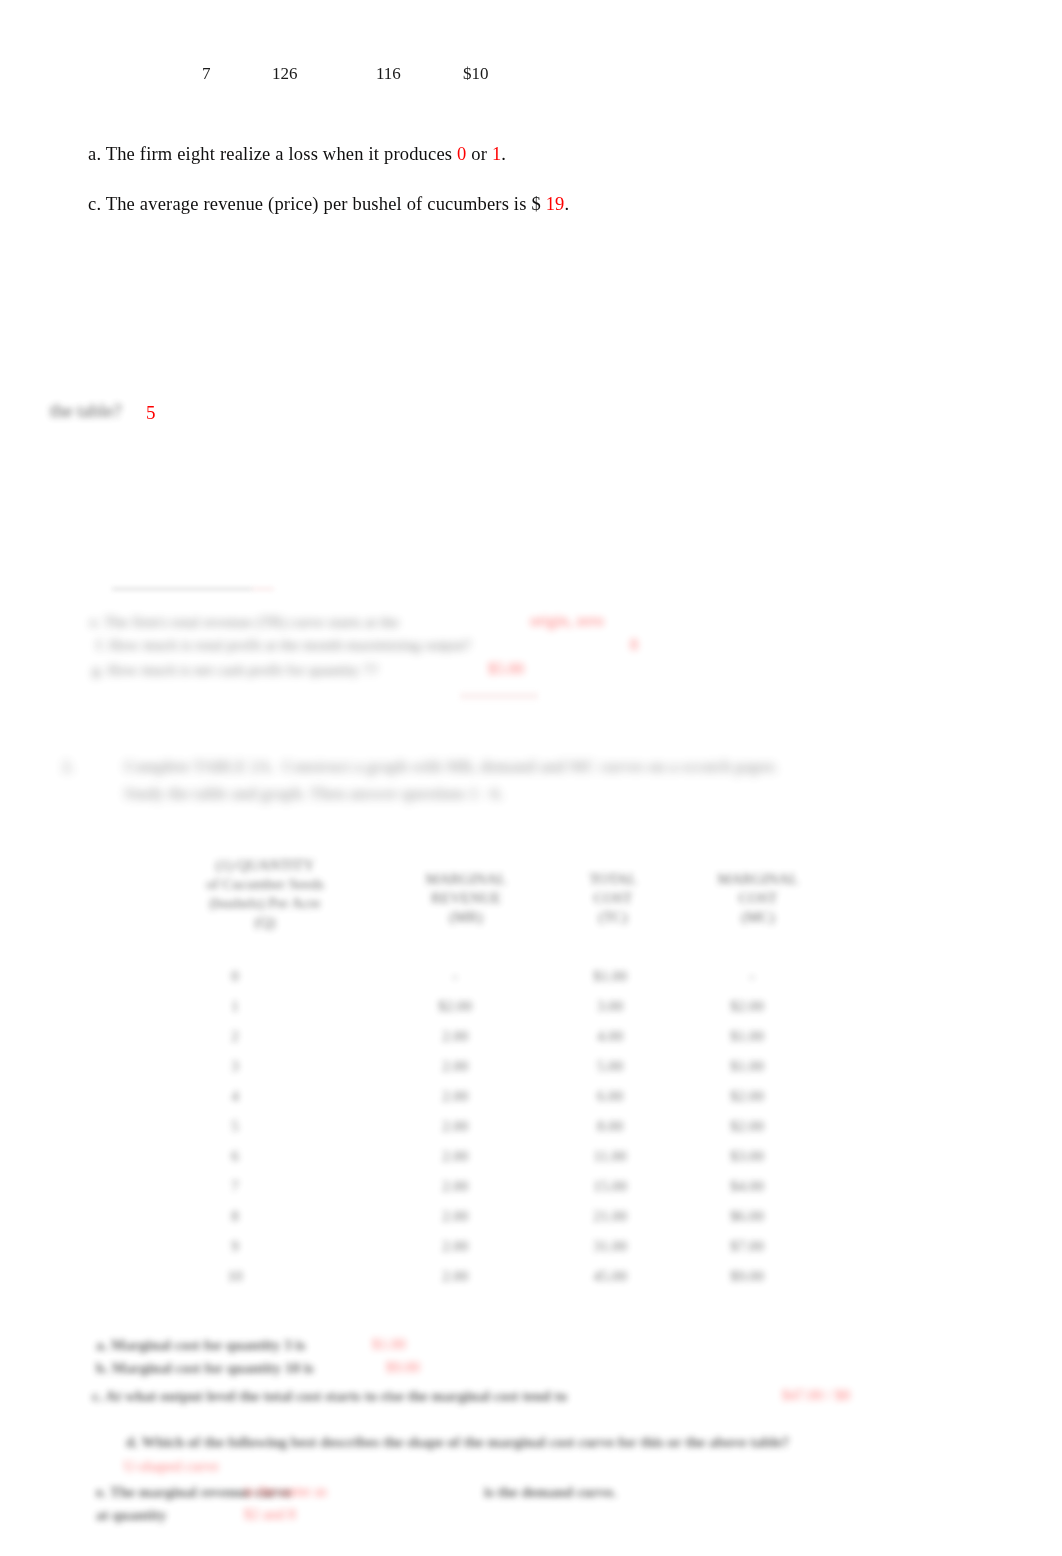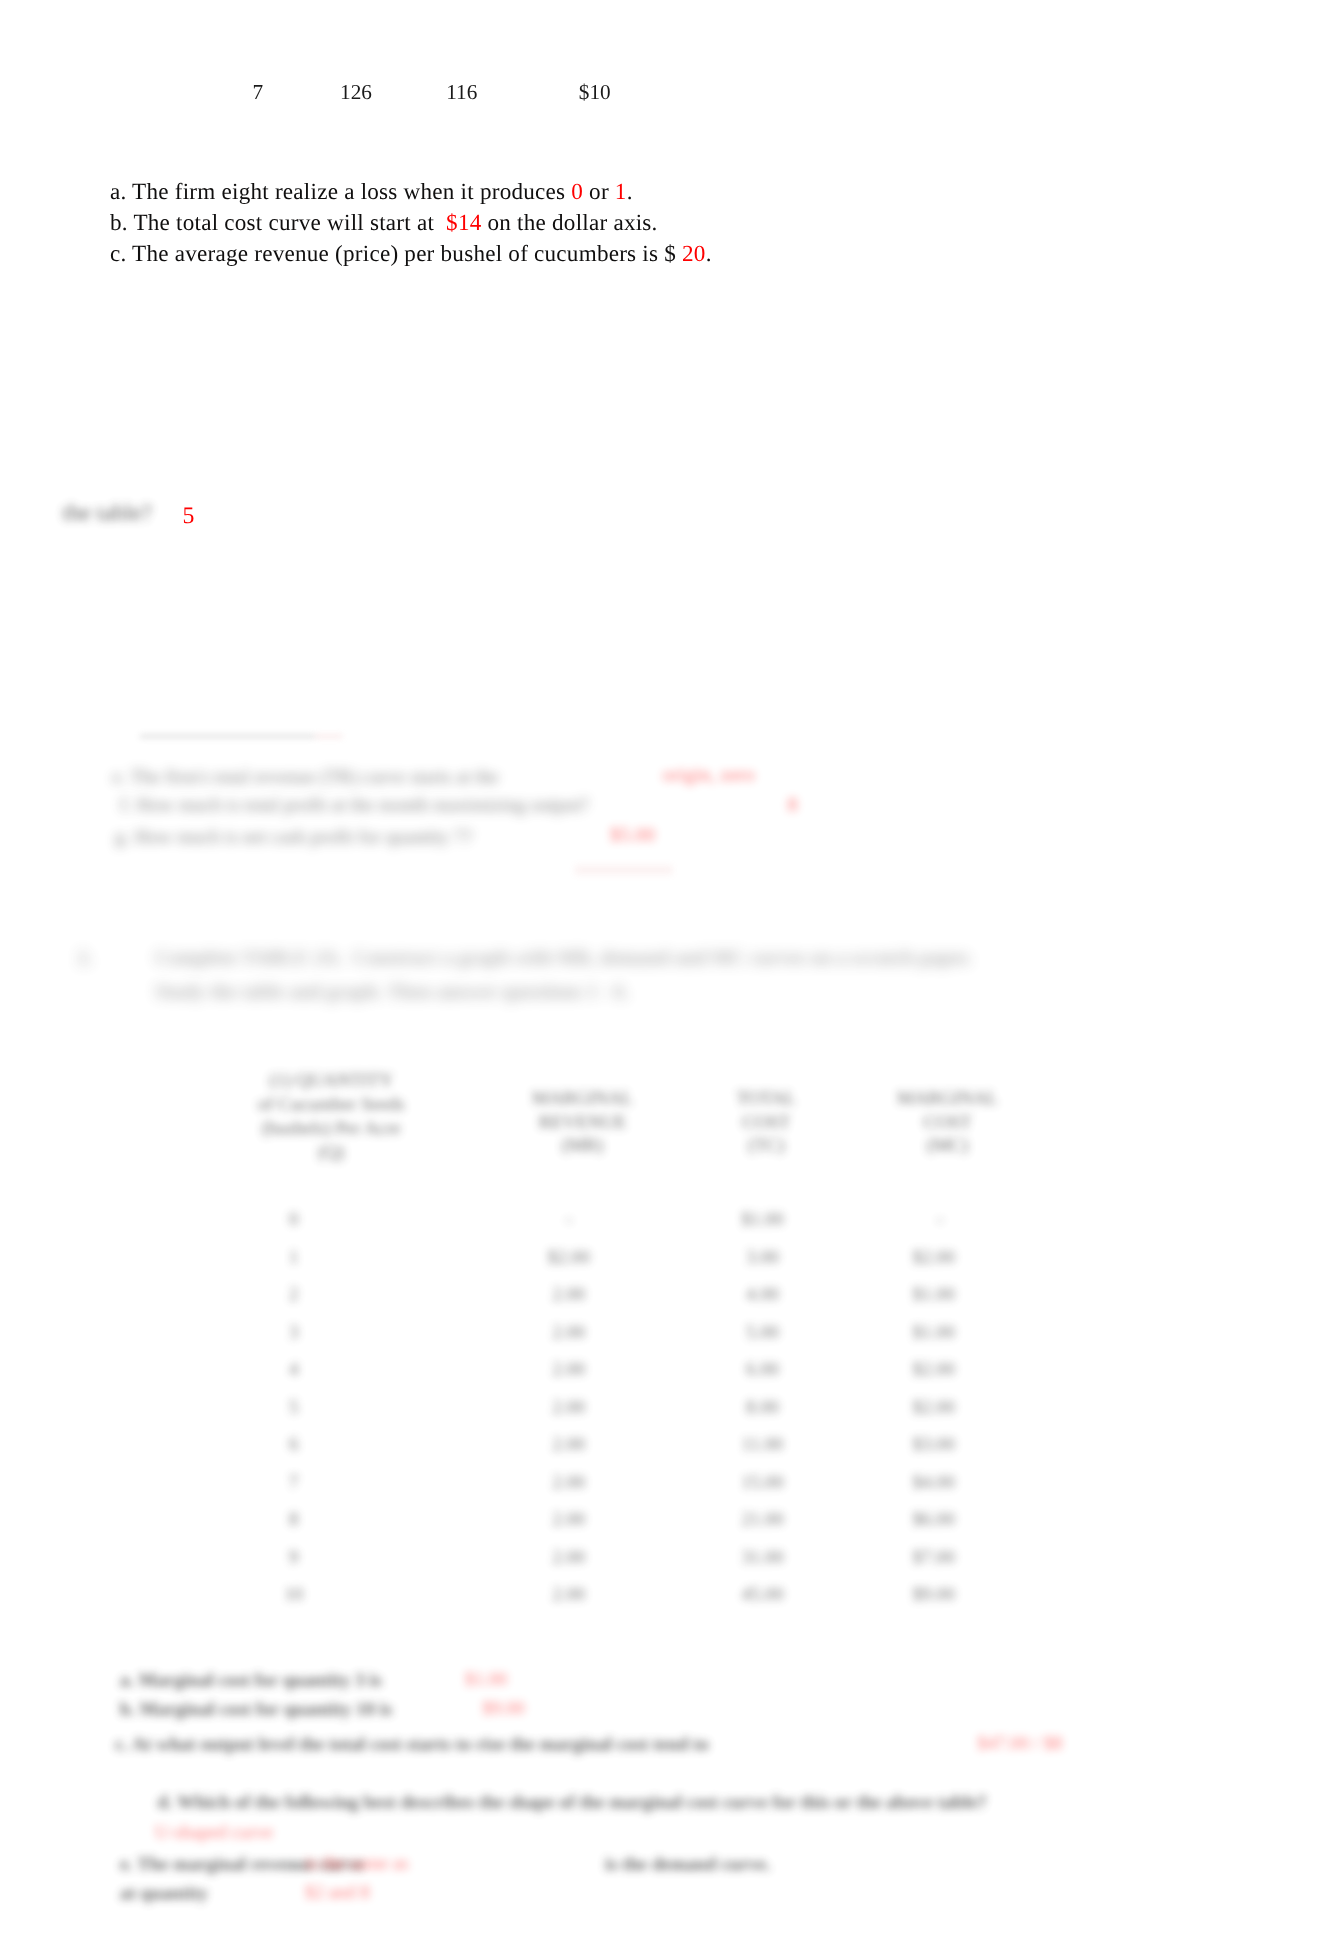--- a/index.html
+++ b/index.html
@@ -83,28 +83,27 @@
     text-align: center;
   }
 </style>
 </head>
 <body>
 
 <div id="page">
 
   <div class="abs ser toprow" style="left:202px;">7</div>
   <div class="abs ser toprow" style="left:272px;text-align:right;">126</div>
-  <div class="abs ser toprow" style="left:357px;">116</div>
+  <div class="abs ser toprow" style="left:376px;">116</div>
   <div class="abs ser toprow" style="left:463px;">$10</div>
 
   <div class="qline" style="top:142px;"><span>a. The firm eight realize a loss when it produces </span><span class="red">0</span><span> or </span><span class="red">1</span><span>.</span></div>
 
-  <div class="qline" style="top:167px;"><span>b. The total cost curve will start at  </span><span class="red">$14</span><span> on the dollar axis.</span></div>
-
-  <div class="qline" style="top:192px;"><span>c. The average revenue (price) per bushel of cucumbers is $ </span><span class="red">20</span><span>.</span></div>
+
+  <div class="qline" style="top:192px;"><span>c. The average revenue (price) per bushel of cucumbers is $ </span><span class="red">19</span><span>.</span></div>
 
 
   <div class="blur-txt" style="left:50px; top:401px; font-size:18.5px;">the table?</div>
   <div class="abs ser red" style="left:146px; top:402px; font-size:19px;">5</div>
 
 
   <div class="blur-rule" style="left:112px; top:588px; width:140px;"></div>
   <div class="blur-rule pink" style="left:252px; top:588px; width:22px;"></div>
 
   <div class="blur-txt soft" style="left:90px; top:613px; font-size:15.5px;">e. The firm's total revenue (TR) curve starts at the</div>

